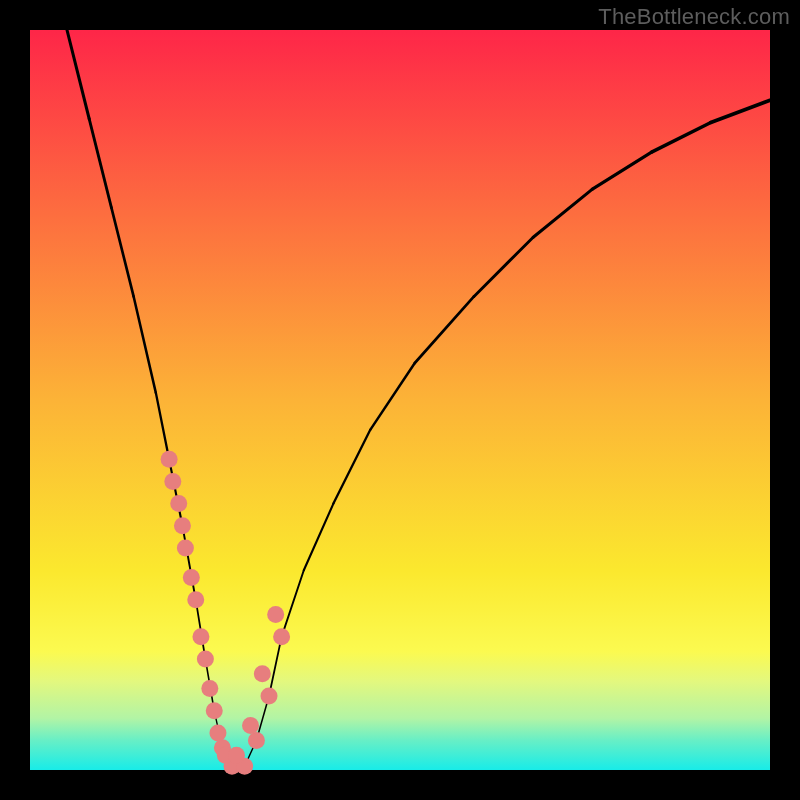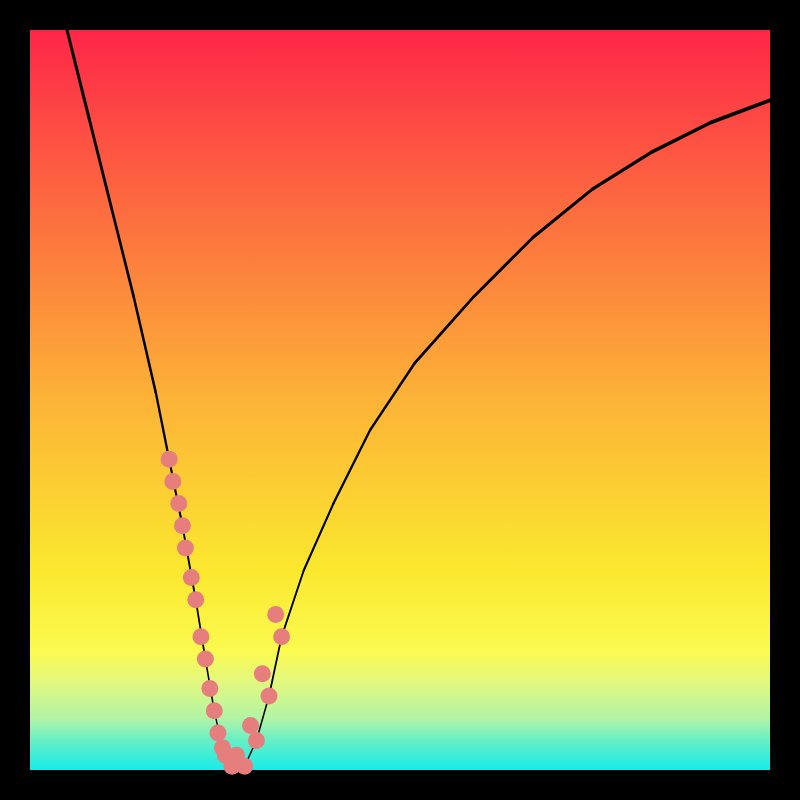--- a/index.html
+++ b/index.html
@@ -115,13 +115,14 @@
           <circle cx="179.82" cy="658.6" r="8.5" class="dot"></circle>
           <circle cx="187.96" cy="703" r="8.5" class="dot"></circle>
           <circle cx="195.36" cy="725.2" r="8.5" class="dot"></circle>
           <circle cx="206.45999999999998" cy="725.2" r="8.5" class="dot"></circle>
           <circle cx="220.51999999999998" cy="695.6" r="8.5" class="dot"></circle>
           <circle cx="232.36" cy="643.8" r="8.5" class="dot"></circle>
           <circle cx="245.68" cy="584.6" r="8.5" class="dot"></circle>
         </g>
     </svg>
   </div>
+  <div class="watermark">TheBottleneck.com</div>
 </div>
 
 </body></html>

